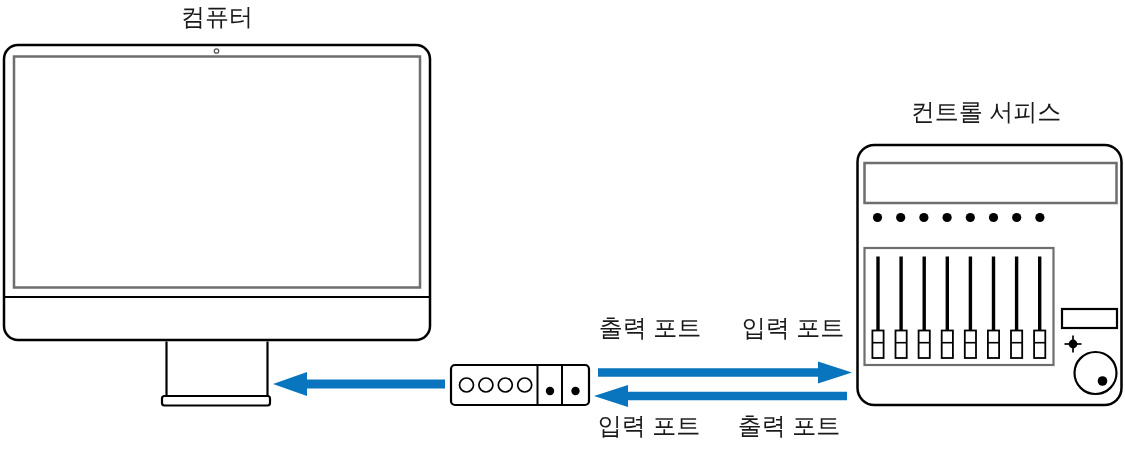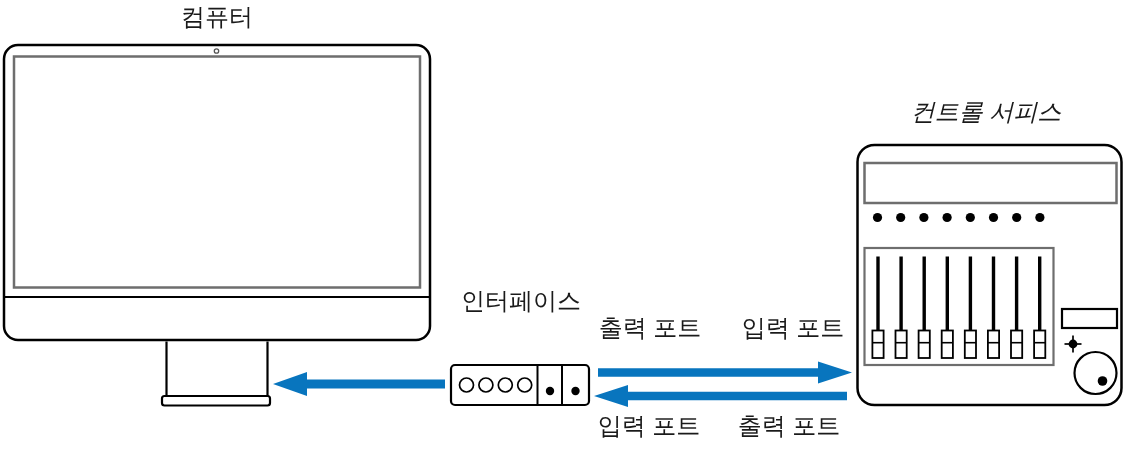--- a/index.html
+++ b/index.html
@@ -27,21 +27,21 @@
     font-family: "Liberation Sans", sans-serif;
     font-size: 24px;
     font-weight: 500;
     color: #1a1a1a;
     white-space: nowrap;
     text-align: center;
     transform: translateX(-50%);
     line-height: 27px;
   }
   .label-computer   { left: 217px; top: 3px; }
-  .label-surface    { left: 986px; top: 98px; font-style: italic; }
+  .label-surface    { left: 986px; top: 98px; }
   .label-midi       { left: 521px; top: 287px; }
   .label-top-out    { left: 650px; top: 314px; }
   .label-top-in     { left: 793px; top: 314px; }
   .label-bot-in     { left: 649px; top: 412px; }
   .label-bot-out    { left: 789px; top: 412px; }
 </style>
 </head>
 <body>
 
 <div class="stage">
@@ -145,21 +145,20 @@
     <path d="M273,384 L307,372 L307,379.6 L445,379.6 L445,388.4 L307,388.4 L307,396 Z" fill="#0875BE"></path>
     <path d="M598,368.3 L818,368.3 L818,361.5 L852,372.5 L818,383.5 L818,376.7 L598,376.7 Z" fill="#0875BE"></path>
     <path d="M594,396 L628,385 L628,391.8 L847,391.8 L847,400.2 L628,400.2 L628,407 Z" fill="#0875BE"></path>
   </svg>
 
   <div class="label label-computer">컴퓨터</div>
 
   <div class="label label-surface">컨트롤 서피스</div>
 
   <div class="label label-midi">
-    <div>인터페이스</div>
   </div>
 
   <div class="label label-top-out">출력 포트</div>
 
   <div class="label label-top-in">입력 포트</div>
 
   <div class="label label-bot-in">입력 포트</div>
 
   <div class="label label-bot-out">출력 포트</div>
 

